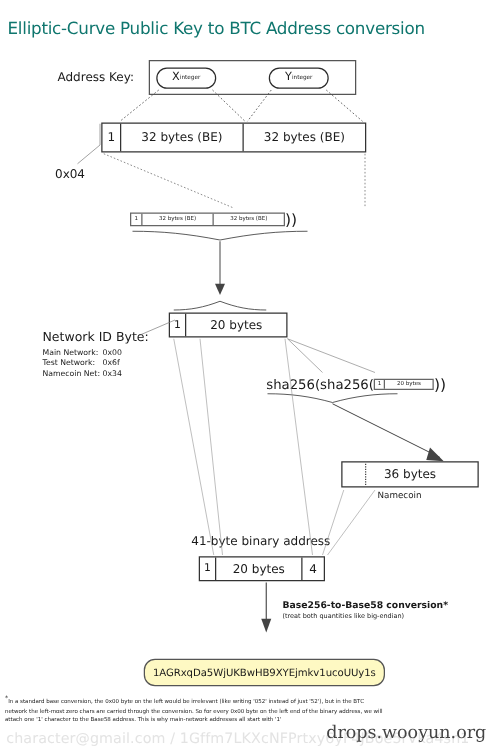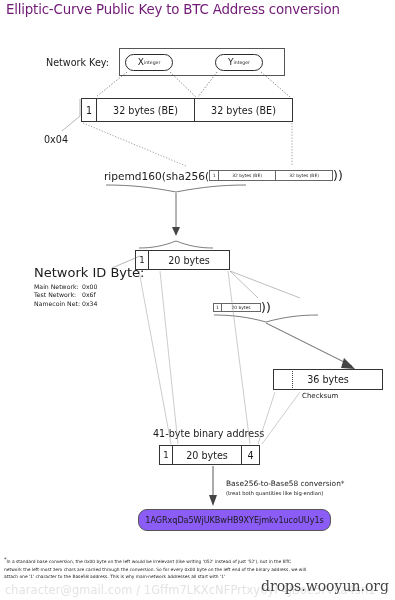--- a/index.html
+++ b/index.html
@@ -1,19 +1,19 @@
 <!DOCTYPE html>
 <html><head>
 <meta charset="utf-8">
 <style>
   html,body{margin:0;padding:0;background:#ffffff;}
   body{width:395px;height:600px;position:relative;overflow:hidden;
        font-family:"DejaVu Sans","Liberation Sans",sans-serif;color:#1a1a1a;}
   .abs{position:absolute;}
-  .ttl{left:6px;top:2px;font-size:13.4px;letter-spacing:-0.2px;white-space:nowrap;color:#701a75;}
+  .ttl{left:6px;top:16px;font-size:13.4px;letter-spacing:-0.2px;white-space:nowrap;color:#0f766e;}
   .lbl{font-size:9.6px;color:#1a1a1a;white-space:nowrap;}
   .lbl-md{font-size:8.6px;white-space:nowrap;color:#1a1a1a;}
   .lbl-sm{font-size:6.2px;white-space:nowrap;color:#1a1a1a;}
   .lbl-xs{font-size:4.4px;white-space:nowrap;color:#1a1a1a;}
 
   
   .pk-frame{left:119px;top:48px;width:166px;height:28px;border:1px solid #555;box-sizing:border-box;background:#fff;}
   .pk-pill{height:17px;border:1.3px solid #2b2b2b;border-radius:8.5px;background:#fff;
            display:flex;align-items:center;justify-content:center;box-sizing:border-box;}
   .pk-x{left:125px;top:54px;width:48px;}
@@ -52,39 +52,39 @@
        display:flex;align-items:center;justify-content:center;background:#fff;}
   .cks-dot{position:absolute;left:292px;top:371px;height:17px;border-left:1.4px dotted #444;}
 
   
   .row25{left:159px;top:445px;width:101px;height:20px;border:1.2px solid #333;box-sizing:border-box;display:flex;background:#fff;}
   .row25 .c1{width:12px;border-right:1.2px solid #333;display:flex;align-items:center;justify-content:center;}
   .row25 .cb{flex:1;display:flex;align-items:center;justify-content:center;border-right:1.2px solid #333;}
   .row25 .c4{width:17px;display:flex;align-items:center;justify-content:center;}
 
   
-  .addr{left:115px;top:509px;width:191px;height:20px;border:1.1px solid #555;border-radius:9px;
-        background:#8b5cf6;display:flex;align-items:center;justify-content:center;margin-left:23px;}
+  .addr{left:115px;top:527px;width:191px;height:20px;border:1.1px solid #555;border-radius:9px;
+        background:#fef9c3;display:flex;align-items:center;justify-content:center;}
   .addr span{font-size:8.1px;letter-spacing:-0.05px;}
 
   
   .fn{left:4px;top:556px;width:305px;font-size:4.4px;line-height:7.2px;color:#222;}
   .fn sup{font-size:5px;}
   .wm{left:5px;top:583px;font-size:11.4px;color:#e3e3e3;white-space:nowrap;letter-spacing:0.1px;}
   .wm2{right:6px;top:578px;font-size:14px;color:#444;
        font-family:"DejaVu Serif","Liberation Serif",serif;white-space:nowrap;}
 
   svg.ov{position:absolute;left:0;top:0;width:395px;height:600px;pointer-events:none;}
 </style>
 </head>
 <body>
 
 <div class="abs ttl">Elliptic-Curve Public Key to BTC Address conversion</div>
 
-<div class="abs lbl" style="left:46px;top:57px;">Network Key:</div>
+<div class="abs lbl" style="left:46px;top:57px;">Address Key:</div>
 <div class="abs pk-frame"></div>
 <div class="abs pk-pill pk-x">
   <span class="pk-var">X</span>
     <span class="pk-sub">integer</span>
 </div>
 <div class="abs pk-pill pk-y">
   <span class="pk-var">Y</span>
     <span class="pk-sub">integer</span>
 </div>
 
@@ -95,21 +95,20 @@
   <div class="cb mid">
       <span class="lbl">32 bytes (BE)</span>
     </div>
   <div class="cb">
       <span class="lbl">32 bytes (BE)</span>
     </div>
 </div>
 <div class="abs lbl" style="left:44px;top:134px;">0x04</div>
 
 <div class="abs hashline" style="left:104px;top:168px;">
-  <span>ripemd160(sha256(</span>
   <span class="mini">
     <span class="m1">
         <span class="lbl-xs">1</span>
       </span>
     <span class="mb mid">
         <span class="lbl-xs">32 bytes (BE)</span>
       </span>
     <span class="mb">
         <span class="lbl-xs">32 bytes (BE)</span>
       </span>
@@ -120,68 +119,69 @@
 <div class="abs row21">
   <div class="c1">
       <span class="lbl-md">1</span>
     </div>
   <div class="cb">
       <span class="lbl">20 bytes</span>
     </div>
 </div>
 
 <div class="abs" style="left:34px;top:265px;">
-  <div class="lbl-sm" style="font-size:13px;margin-bottom:2.5px;">Network ID Byte:</div>
+  <div class="lbl-sm" style="font-size:10px;margin-bottom:2.5px;">Network ID Byte:</div>
   <div style="display:flex;">
     <span class="lbl-sm" style="width:48px;">Main Network:</span>
     <span class="lbl-sm">0x00</span>
   </div>
   <div style="display:flex;margin-top:1.5px;">
     <span class="lbl-sm" style="width:48px;">Test Network:</span>
     <span class="lbl-sm">0x6f</span>
   </div>
   <div style="display:flex;margin-top:1.5px;">
     <span class="lbl-sm" style="width:48px;">Namecoin Net:</span>
     <span class="lbl-sm">0x34</span>
   </div>
 </div>
 
 <div class="abs hashline" style="left:213px;top:300px;">
+  <span>sha256(sha256(</span>
   <span class="mini2">
     <span class="m1">
         <span class="lbl-xs">1</span>
       </span>
     <span class="mb">
         <span class="lbl-xs">20 bytes</span>
       </span>
   </span>
   <span class="paren">))</span>
 </div>
 
 <div class="abs cks">
   <span class="lbl">36 bytes</span>
 </div>
 <div class="cks-dot"></div>
-<div class="abs lbl-sm" style="left:302px;top:392px;font-size:7px;">Checksum</div>
+<div class="abs lbl-sm" style="left:302px;top:392px;font-size:7px;">Namecoin</div>
 
 <div class="abs lbl" style="left:153px;top:428px;">41-byte binary address</div>
 <div class="abs row25">
   <div class="c1">
       <span class="lbl-md">1</span>
     </div>
   <div class="cb">
       <span class="lbl">20 bytes</span>
     </div>
   <div class="c4">
       <span class="lbl">4</span>
     </div>
 </div>
 
 <div class="abs" style="left:226px;top:479px;">
-  <div class="lbl-sm" style="font-size:7.4px;">Base256-to-Base58 conversion*</div>
+  <div class="lbl-sm" style="font-size:7.4px;font-weight:bold;">Base256-to-Base58 conversion*</div>
   <div class="lbl-sm" style="font-size:5.2px;margin-top:1.5px;">(treat both quantities like big-endian)</div>
 </div>
 
 <div class="abs addr">
   <span>1AGRxqDa5WjUKBwHB9XYEjmkv1ucoUUy1s</span>
 </div>
 
 <div class="abs fn"><sup>*</sup><span>In a standard base conversion, the 0x00 byte on the left would be irrelevant (like writing '052' instead of just '52'), but in the BTC network the left-most zero chars are carried through the conversion.  So for every 0x00 byte on the left end of the binary address, we will attach one '1' character to the Base58 address.  This is why main-network addresses all start with '1'</span></div>
 
 <div class="abs wm">character@gmail.com / 1Gffm7LKXcNFPrtxy6yF4JBoe5rVka4sn1</div>

